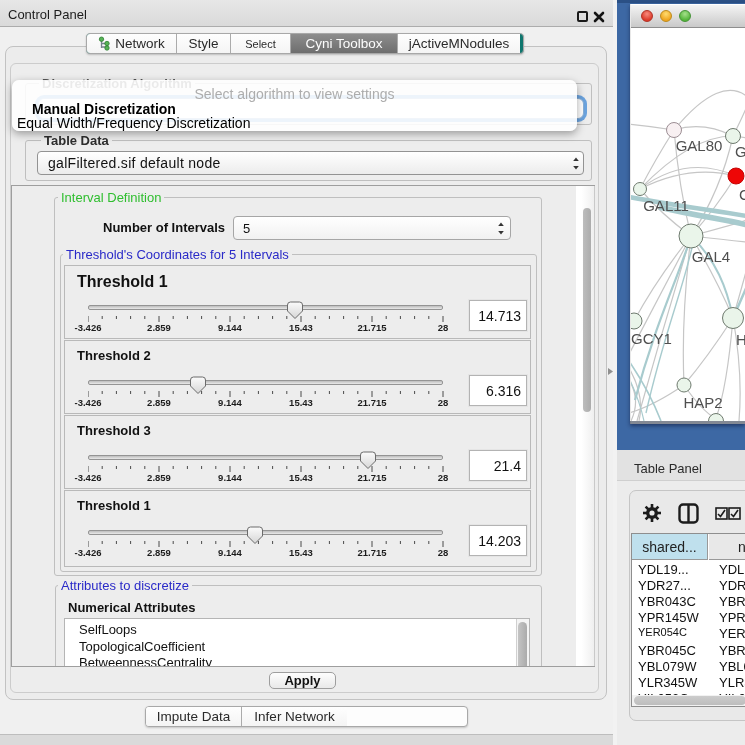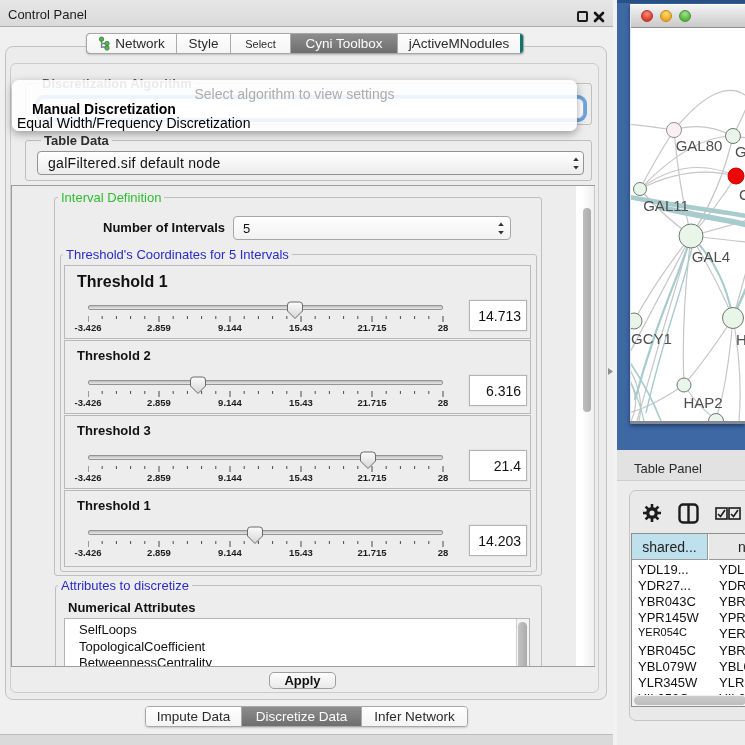--- a/index.html
+++ b/index.html
@@ -257,21 +257,20 @@
 <div class="abs" style="left:67px;top:452.5px;font-size:13px;color:#111;">TopologicalCoefficient</div>
 <div class="abs" style="left:67px;top:469.0px;font-size:13px;color:#111;">BetweennessCentrality</div>
 <div class="abs" style="left:504px;top:433px;width:13px;height:60px;background:#F4F4F4;border-left:1px solid #D0D0D0;"></div>
 <div class="abs" style="left:506px;top:436px;width:9px;height:58px;background:linear-gradient(90deg,#C4C4C4,#ABABAB);border-radius:5px;"></div>
 </div>
 <div class="abs" style="left:576px;top:186px;width:19px;height:480px;background:linear-gradient(90deg,#FFFFFF 30%,#EFEFEF);border-right:1px solid #C9C9C9;"></div>
 <div class="abs" style="left:583px;top:208px;width:8px;height:204px;background:linear-gradient(90deg,#BDBDBD,#ACACAC);border-radius:4px;"></div>
 <div class="abs" style="left:269px;top:672px;width:67px;height:17px;background:linear-gradient(#FDFDFD,#E9E9E9);border:1px solid #9E9E9E;border-radius:5px;text-align:center;font-size:13px;font-weight:bold;color:#111;line-height:15px;">Apply</div>
 <div class="abs" style="left:145px;top:706px;width:323px;height:21px;background:#FDFDFD;border:1px solid #A8A8A8;border-radius:4px;box-shadow:0 1px 2px rgba(0,0,0,0.18);overflow:hidden;display:flex;">
 <div style="height:100%;display:flex;align-items:center;justify-content:center;font-size:13.5px;width:96px;border-right:1px solid #ABABAB;background:linear-gradient(#FEFEFE,#F4F4F4);color:#2a2a2a;">Impute Data</div>
-<div style="height:100%;display:flex;align-items:center;justify-content:center;font-size:13.5px;width:120px;border-right:1px solid #ABABAB;background:linear-gradient(#8D8D8D,#6E6E6E);color:#FDFDFD;">Discretize Data</div>
 <div style="height:100%;display:flex;align-items:center;justify-content:center;font-size:13.5px;width:105px;background:linear-gradient(#FEFEFE,#F4F4F4);color:#2a2a2a;">Infer Network</div>
 </div>
 <div class="abs" style="left:0;top:734px;width:613px;height:11px;background:#DADADA;border-top:1px solid #BDBDBD;"></div>
 </div>
 <div class="abs" style="left:12px;top:80px;width:565px;height:51px;background:rgba(255,255,255,0.88);border-radius:7px;box-shadow:0 3px 9px rgba(0,0,0,0.35);"></div>
 <div class="abs" style="left:12px;top:86px;width:565px;text-align:center;font-size:14px;color:#ADADAD;">Select algorithm to view settings</div>
 <div class="abs" style="left:32px;top:101px;font-size:14px;font-weight:bold;color:#000;">Manual Discretization</div>
 <div class="abs" style="left:17px;top:115px;font-size:14px;color:#000;">Equal Width/Frequency Discretization</div>
 <div class="abs" style="left:613px;top:0;width:4px;height:745px;background:#F2F2F2;"></div>
 <svg class="abs" style="left:607px;top:367px;" width="7" height="9" viewBox="0 0 7 9">

